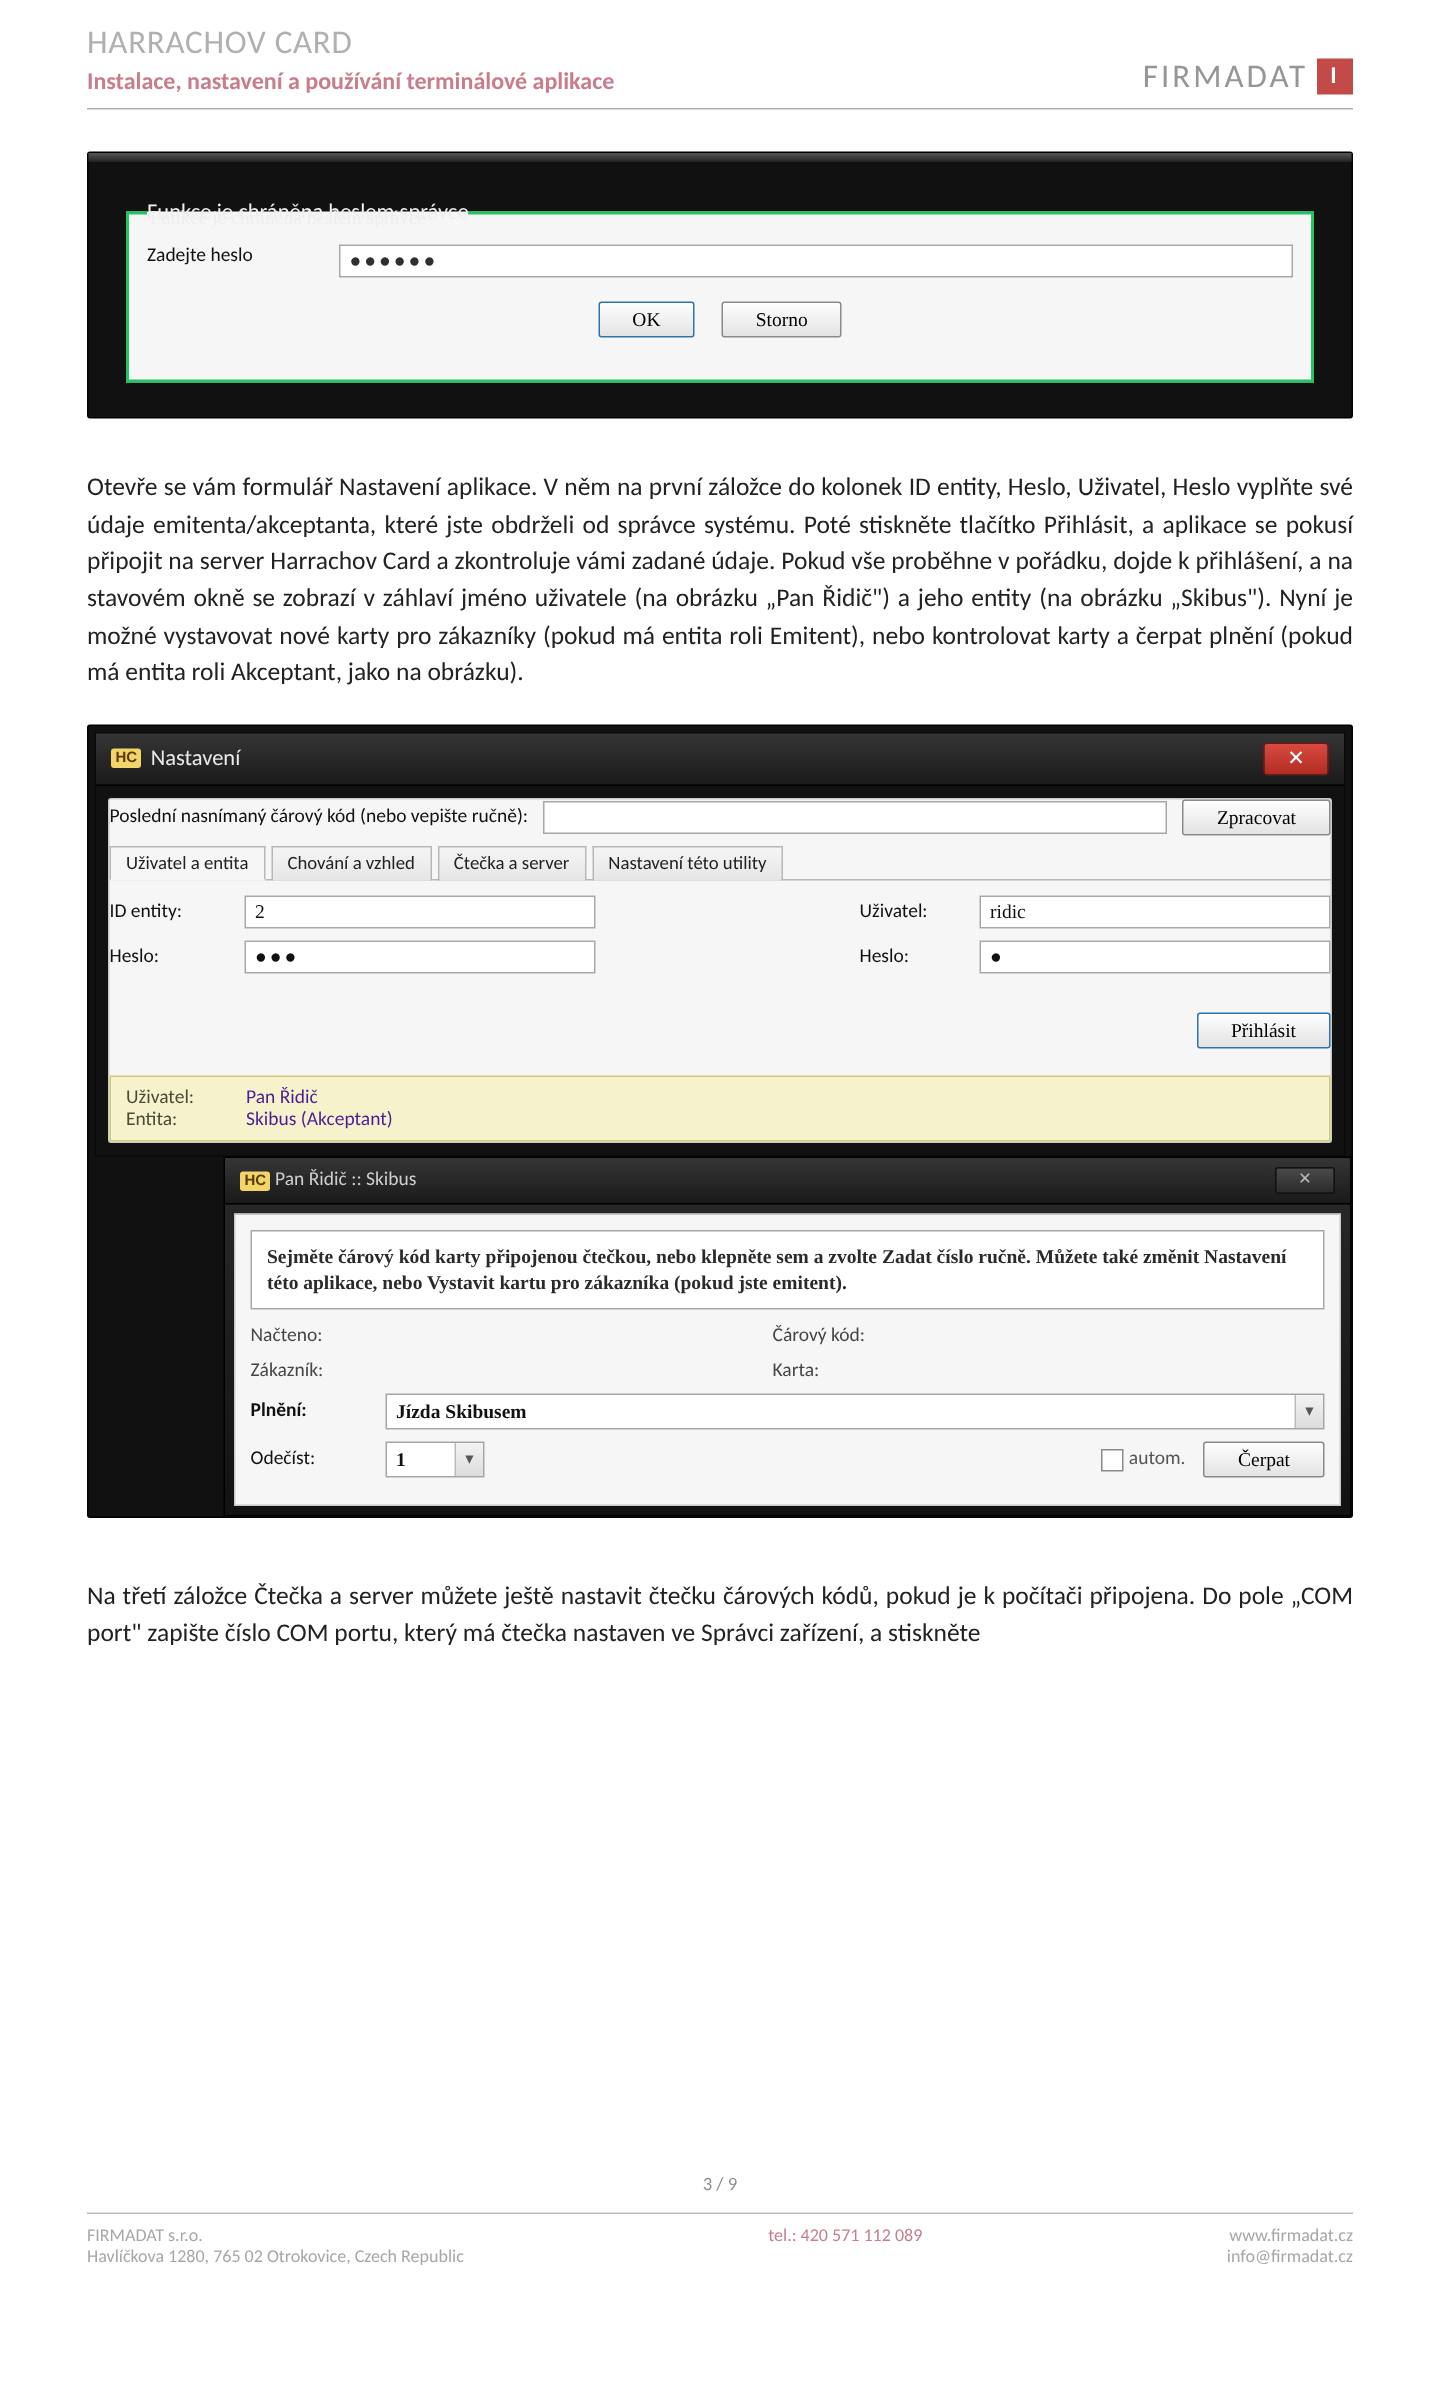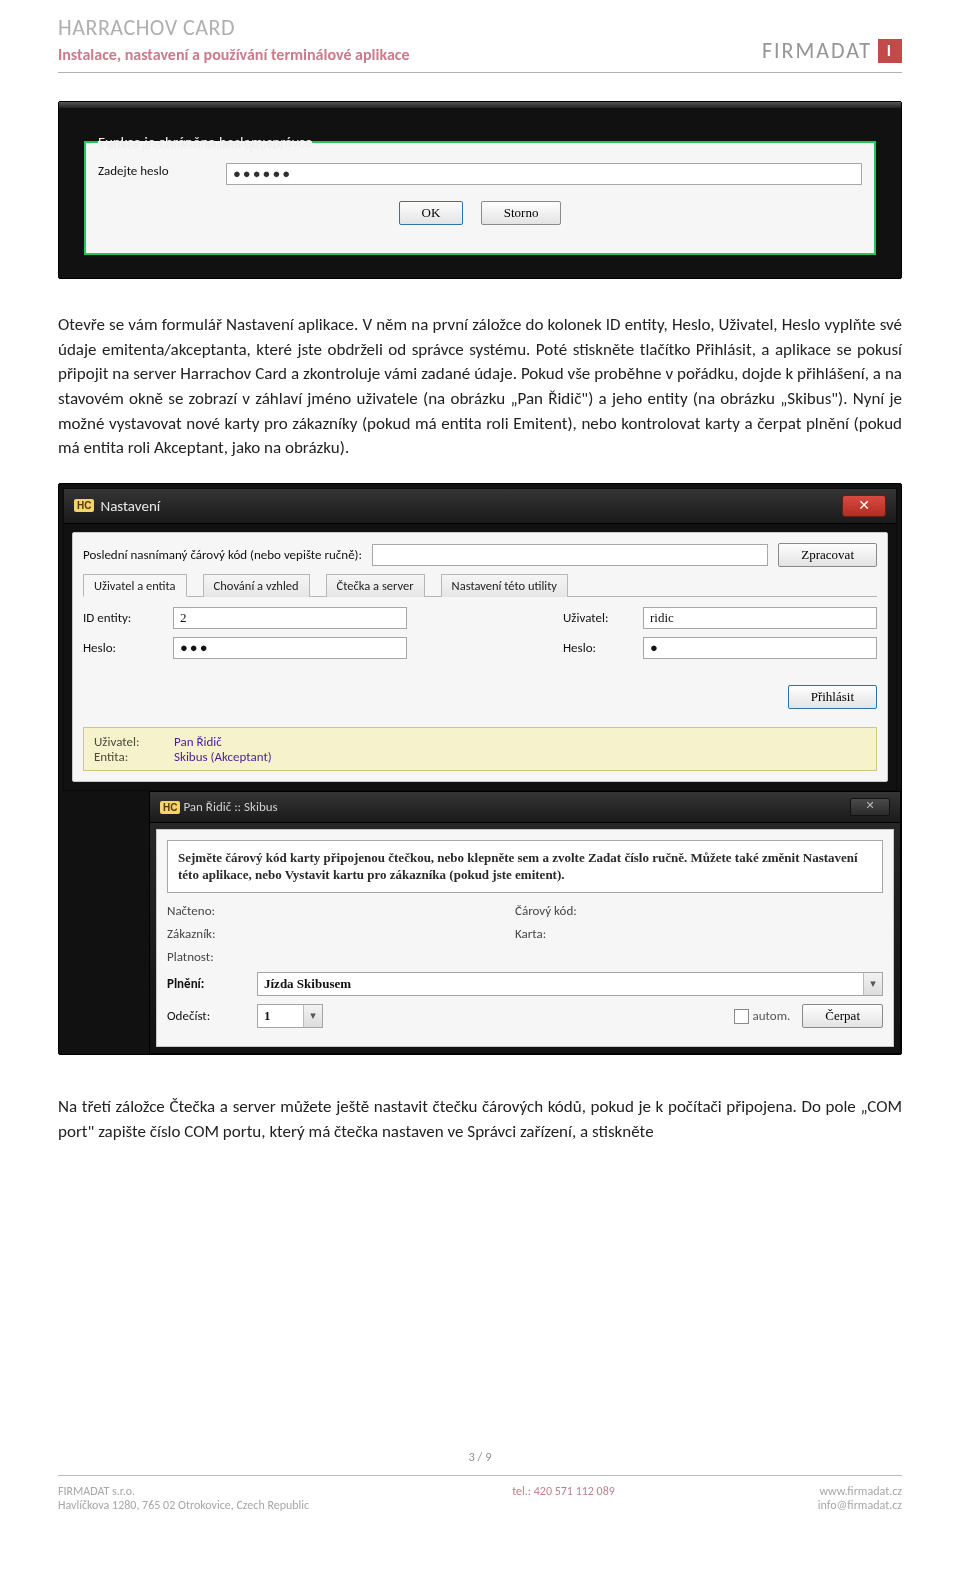--- a/index.html
+++ b/index.html
@@ -6,30 +6,30 @@
   .page{padding:0 58px;min-height:1530px;position:relative}
   
   .hdr{border-bottom:1px solid #b0b0b0;padding:14px 0 8px;margin-bottom:28px;display:flex;justify-content:space-between;align-items:flex-end}
   .hdr-l h1{margin:0;color:#b0b0b0;font-weight:400;font-size:22px;letter-spacing:.5px}
   .hdr-l p{margin:4px 0 0;color:#c97c8c;font-size:16px;font-weight:700}
   .hdr-r{display:flex;align-items:center;gap:6px;color:#969696;font-size:22px;letter-spacing:2px;font-weight:400}
   .logo-sq{width:24px;height:24px;background:#c44a4a;display:flex;align-items:center;justify-content:center;color:#fff;font-weight:700;font-size:16px}
   
   .shot{background:#111;border:1px solid #000;border-radius:2px;margin:0 0 34px}
   .titlebar{background:linear-gradient(#353535,#1a1a1a);padding:6px 10px;border-bottom:1px solid #000}
-  .panel{background:#f6f6f6;border:1px solid #c8c8c8;border-radius:2px;margin:8px;padding:10px;color:#111}
+  .panel{background:#f6f6f6;border:1px solid #c8c8c8;border-radius:2px;margin:8px;color:#111}
   .w-btn{background:linear-gradient(#fefefe,#e3e3e3);border:1px solid #8a8a8a;border-radius:2px;padding:3px 22px;font:13px "Segoe UI"}
   .w-in{border:1px solid #a7a7a7;background:#fff;padding:2px 6px;font:13px "Segoe UI"}
   
   .s1-lbl{display:inline-block;width:128px}
   
   .s2{margin-top:22px;position:relative}
   .s2 .topwin{margin:4px 4px 0 4px;background:#111;border:1px solid #0a0a0a}
   .close-x{width:42px;height:20px;background:linear-gradient(#d94a3f,#b12d23);border:1px solid #6a1b15;border-radius:3px;color:#fff;text-align:center;font:14px/18px sans-serif}
-  .tabs{display:flex;gap:16px;border-bottom:1px solid #b7b7b7;margin:6px 0 10px;font-size:12.5px}
+  .tabs{display:flex;gap:4px;border-bottom:1px solid #b7b7b7;margin:6px 0 10px;font-size:12.5px}
   .tab{padding:3px 10px;background:linear-gradient(#f5f5f5,#e6e6e6);border:1px solid #b7b7b7;border-bottom:none;position:relative;top:1px;color:#222;cursor:pointer}
   .tab.active{background:#f6f6f6;border-bottom:1px solid #f6f6f6}
   .frm-row{display:flex;align-items:center;margin:8px 0}
   .frm-row .lab{width:90px;font-size:13px}
   .frm-row .col2{margin-left:auto;display:flex;align-items:center}
   .frm-row .col2 .lab{width:80px}
   .pri{border:1px solid #2d72a8} 
   .yellow{background:#f6f3cc;border:1px solid #cdc87b;padding:6px 10px;margin-top:18px;font-size:13px}
   .yellow .row{display:flex}
   .yellow .k{width:80px;color:#4a4a3a}
@@ -156,23 +156,20 @@
           <span style="flex:1"></span>
           <span class="lab" style="width:110px">Čárový kód:</span>
           <span style="flex:1"></span>
         </div>
         <div class="frm-row muted">
           <span class="lab">Zákazník:</span>
           <span style="flex:1"></span>
           <span class="lab" style="width:110px">Karta:</span>
           <span style="flex:1"></span>
         </div>
-        <div class="frm-row muted">
-          <span class="lab">Platnost:</span>
-        </div>
         <div class="frm-row">
           <span class="lab" style="font-weight:600">Plnění:</span>
           <div class="dd" style="flex:1">
             <span class="dd-text" style="font-weight:600">Jízda Skibusem</span>
             <span class="dd-ar">▾</span>
           </div>
         </div>
         <div class="frm-row">
           <span class="lab">Odečíst:</span>
           <div class="dd" style="width:64px">

